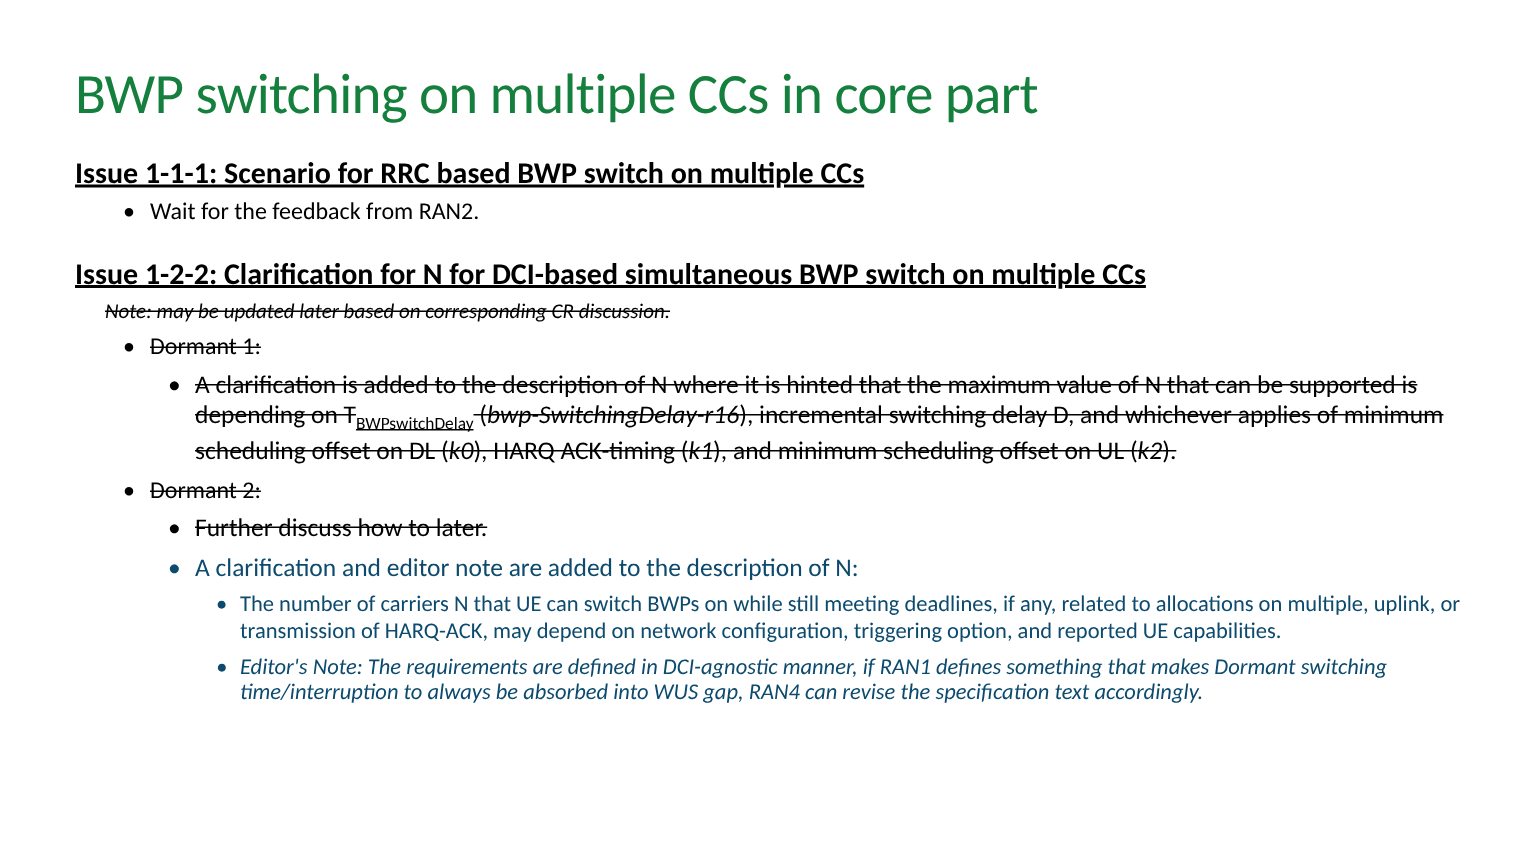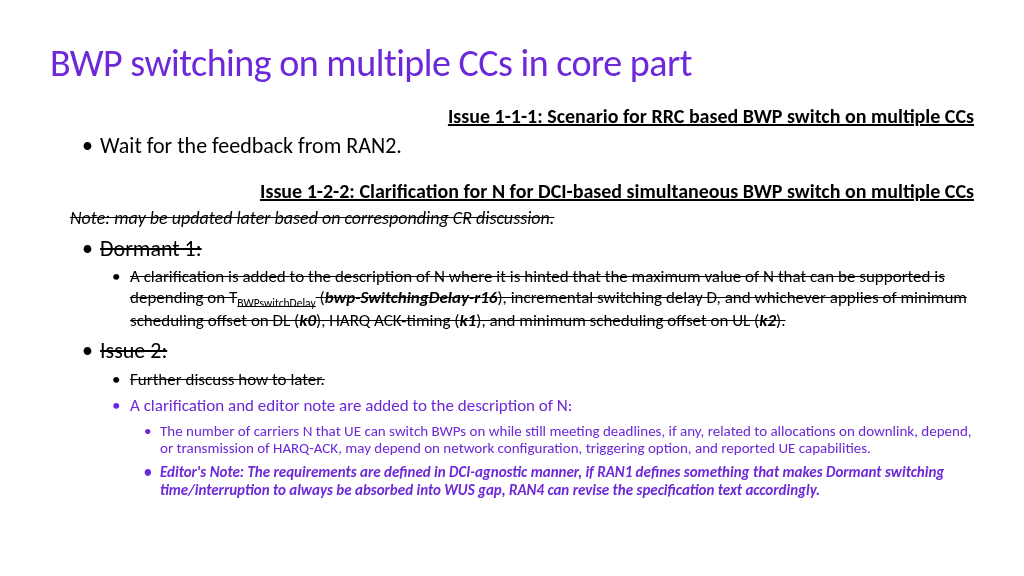--- a/index.html
+++ b/index.html
@@ -8,34 +8,33 @@
     height: 576px;
     background: #fff;
     font-family: "Segoe UI", Calibri, Arial, sans-serif;
     padding: 40px 50px 20px 50px;
     color: #000;
     overflow: hidden;
   }
   .title {
     font-size: 38px;
     font-weight: 400;
-    color: #6d28d9;
+    color: #15803d;
     margin-bottom: 18px;
     letter-spacing: -0.5px;
   }
   .issue-heading {
     font-size: 20px;
     font-weight: 700;
     text-decoration: underline;
     margin-bottom: 4px;
-    text-align: right;
   }
   .bullet-l1 {
     margin-left: 50px;
-    font-size: 22px;
+    font-size: 16px;
     line-height: 1.3;
     margin-bottom: 4px;
     position: relative;
   }
   .bullet-l1::before {
     content: "•";
     position: absolute;
     left: -18px;
     top: 0;
   }
@@ -60,45 +59,45 @@
     position: relative;
   }
   .bullet-l3::before {
     content: "•";
     position: absolute;
     left: -16px;
     top: 0;
   }
   .note {
     font-style: italic;
-    font-size: 18px;
+    font-size: 14px;
     margin-bottom: 6px;
     margin-left: 20px;
   }
   .strike { text-decoration: line-through; }
-  .red { color: #6d28d9; }
+  .red { color: #0c4a6e; }
   .gap { height: 14px; }
   .subscript { font-size: 0.68em; vertical-align: sub; margin-top: 38px; }
-  .italic { font-style: italic; font-weight: bold; }
+  .italic { font-style: italic; }
 </style>
 </head>
 <body>
 
 <div class="title">BWP switching on multiple CCs in core part</div>
 
 <div class="issue-heading">Issue 1-1-1: Scenario for RRC based BWP switch on multiple CCs</div>
 <div class="bullet-l1">Wait for the feedback from RAN2.</div>
 
 <div class="gap"></div>
 
 <div class="issue-heading">Issue 1-2-2: Clarification for N for DCI-based simultaneous BWP switch on multiple CCs</div>
 <div class="note strike">Note: may be updated later based on corresponding CR discussion.</div>
 
 <div class="bullet-l1 strike">Dormant 1:</div>
 <div class="bullet-l2 strike">
   <span>A clarification is added to the description of N where it is hinted that the maximum value of N that can be supported is depending on T</span><span class="subscript">BWPswitchDelay</span><span> (</span><span class="italic">bwp-SwitchingDelay-r16</span><span>), incremental switching delay D, and whichever applies of minimum scheduling offset on DL (</span><span class="italic">k0</span><span>), HARQ ACK-timing (</span><span class="italic">k1</span><span>), and minimum scheduling offset on UL (</span><span class="italic">k2</span><span>).</span>
 </div>
 
-<div class="bullet-l1 strike">Issue 2:</div>
+<div class="bullet-l1 strike">Dormant 2:</div>
 <div class="bullet-l2 strike">Further discuss how to later.</div>
 <div class="bullet-l2 red">A clarification and editor note are added to the description of N:</div>
-<div class="bullet-l3 red">The number of carriers N that UE can switch BWPs on while still meeting deadlines, if any, related to allocations on downlink, depend, or transmission of HARQ-ACK, may depend on network configuration, triggering option, and reported UE capabilities.</div>
+<div class="bullet-l3 red">The number of carriers N that UE can switch BWPs on while still meeting deadlines, if any, related to allocations on multiple, uplink, or transmission of HARQ-ACK, may depend on network configuration, triggering option, and reported UE capabilities.</div>
 <div class="bullet-l3 red italic">Editor's Note: The requirements are defined in DCI-agnostic manner, if RAN1 defines something that makes Dormant switching time/interruption to always be absorbed into WUS gap, RAN4 can revise the specification text accordingly.</div>
 
 </body></html>

